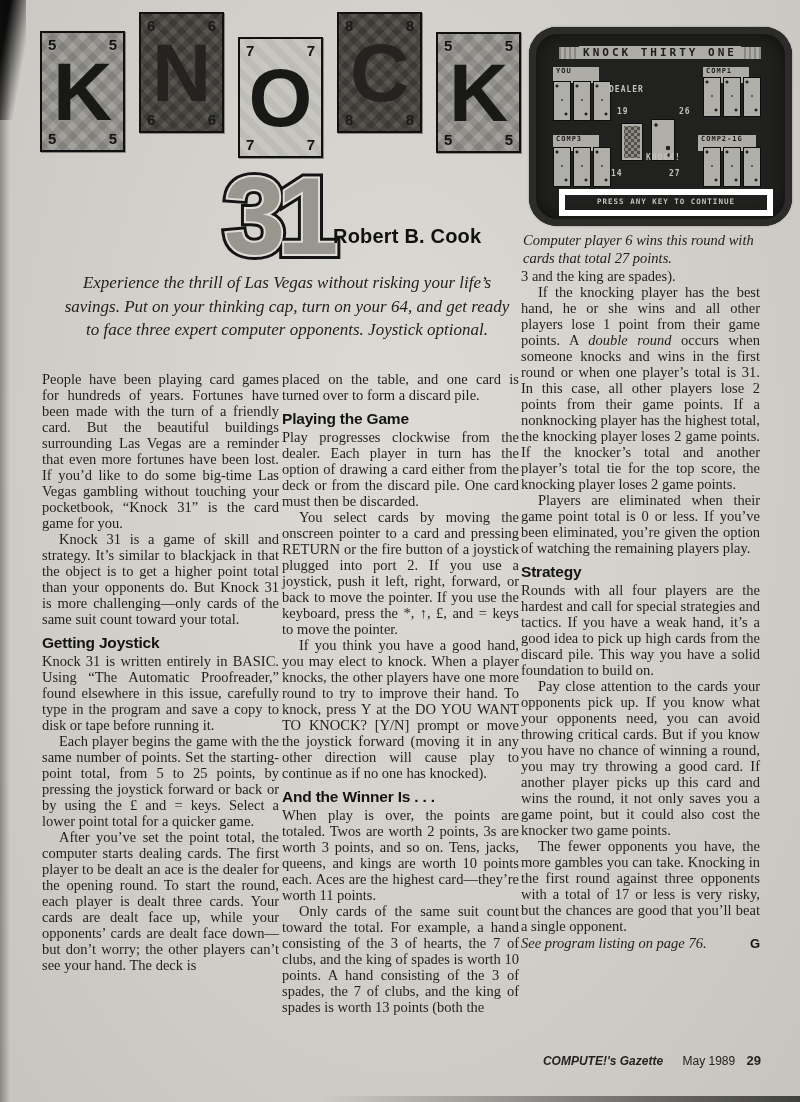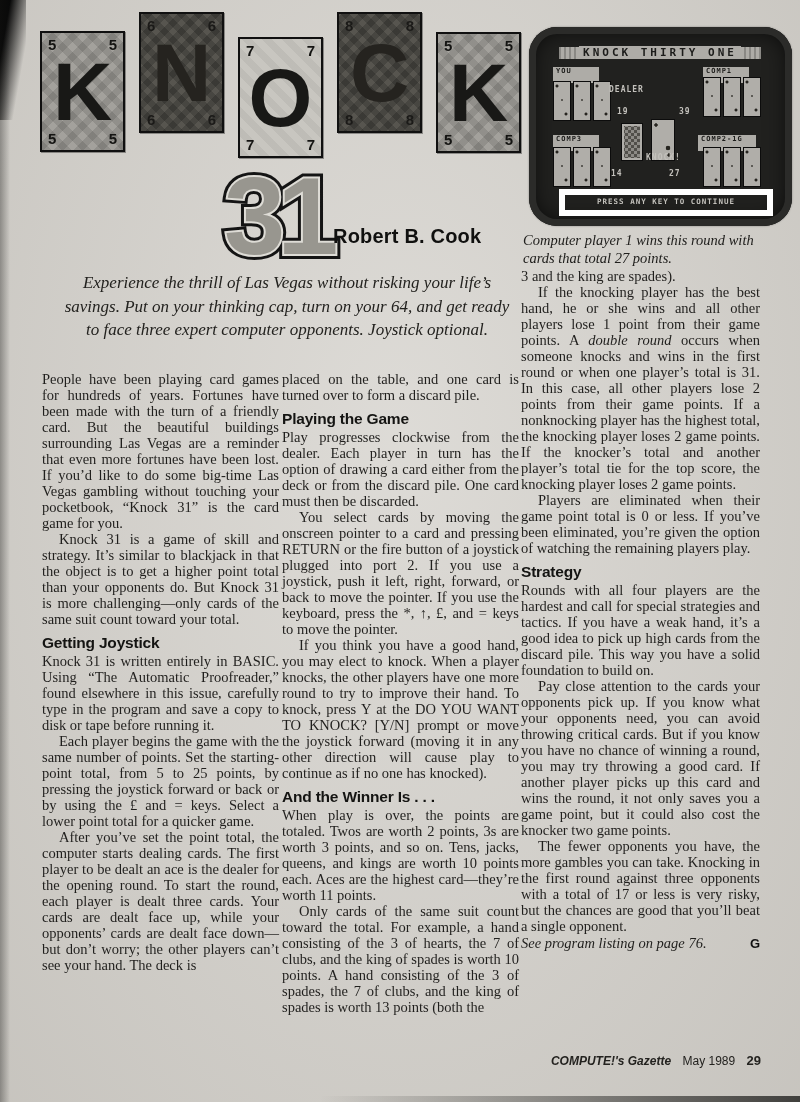--- a/index.html
+++ b/index.html
@@ -101,21 +101,21 @@
   .body-para.indent{text-indent:17px;}
   .section-heading{margin:8px 0 2px 0;font-family:"Liberation Sans",sans-serif;font-weight:700;
     font-size:15.5px;color:#141412;letter-spacing:-.2px;}
   .signoff{display:flex;justify-content:space-between;align-items:baseline;margin-top:1px;}
   .signoff .s-text{font-style:italic;}
   .signoff .s-mark{font-family:"Liberation Sans",sans-serif;font-weight:800;font-size:13px;color:#111;}
 
   .footer{position:absolute;left:521px;top:1053px;width:240px;text-align:right;
     font-family:"Liberation Sans",sans-serif;font-size:12px;color:#23221f;}
   .footer .mag{font-style:italic;font-weight:700;}
-  .footer .issue{margin-left:8px;}
+  .footer .issue{margin-left:16px;}
   .footer .pagenum{margin-left:8px;font-weight:700;font-size:13px;}
 </style>
 </head>
 <body>
 
 <div class="page">
   <div class="spine-shadow"></div>
   <div class="left-edge"></div>
   <div class="bottom-edge"></div>
 
@@ -173,21 +173,21 @@
         <div class="mini-card"></div>
         <div class="mini-card"></div>
       </div>
       <div class="hand hand-comp1">
         <div class="mini-card"></div>
         <div class="mini-card"></div>
         <div class="mini-card"></div>
       </div>
       <div class="scr-text t-dealer">DEALER</div>
       <div class="scr-text t-19">19</div>
-      <div class="scr-text t-21">39</div>
+      <div class="scr-text t-21">26</div>
       <div class="deck-card"></div>
       <div class="discard-card"></div>
       <div class="scr-label lbl-comp3">COMP3</div>
       <div class="scr-label lbl-comp2">COMP2-1G</div>
       <div class="hand hand-comp3">
         <div class="mini-card"></div>
         <div class="mini-card"></div>
         <div class="mini-card"></div>
       </div>
       <div class="hand hand-comp2">
@@ -195,21 +195,21 @@
         <div class="mini-card"></div>
         <div class="mini-card"></div>
       </div>
       <div class="scr-text t-knock">KNOCK!</div>
       <div class="scr-text t-14">14</div>
       <div class="scr-text t-27">27</div>
       <div class="scr-status">PRESS ANY KEY TO CONTINUE</div>
     </div>
   </div>
 
-  <div class="caption">Computer player 1 wins this round with cards that total 27 points.</div>
+  <div class="caption">Computer player 6 wins this round with cards that total 27 points.</div>
 
   <div class="intro">Experience the thrill of Las Vegas without risking your life’s savings. Put on your thinking cap, turn on your 64, and get ready to face three expert computer opponents. Joystick optional.</div>
 
   <div class="col col-1">
       <p class="body-para">People have been playing card games for hundreds of years. Fortunes have been made with the turn of a friendly card. But the beautiful buildings surrounding Las Vegas are a reminder that even more fortunes have been lost. If you’d like to do some big-time Las Vegas gambling without touching your pocketbook, “Knock 31” is the card game for you.</p>
       <p class="body-para indent">Knock 31 is a game of skill and strategy. It’s similar to blackjack in that the object is to get a higher point total than your opponents do. But Knock 31 is more challenging—only cards of the same suit count toward your total.</p>
       <h3 class="section-heading">Getting Joystick</h3>
       <p class="body-para">Knock 31 is written entirely in BASIC. Using “The Automatic Proofreader,” found elsewhere in this issue, carefully type in the program and save a copy to disk or tape before running it.</p>
       <p class="body-para indent">Each player begins the game with the same number of points. Set the starting-point total, from 5 to 25 points, by pressing the joystick forward or back or by using the £ and = keys. Select a lower point total for a quicker game.</p>
       <p class="body-para indent">After you’ve set the point total, the computer starts dealing cards. The first player to be dealt an ace is the dealer for the opening round. To start the round, each player is dealt three cards. Your cards are dealt face up, while your opponents’ cards are dealt face down—but don’t worry; the other players can’t see your hand. The deck is</p>

